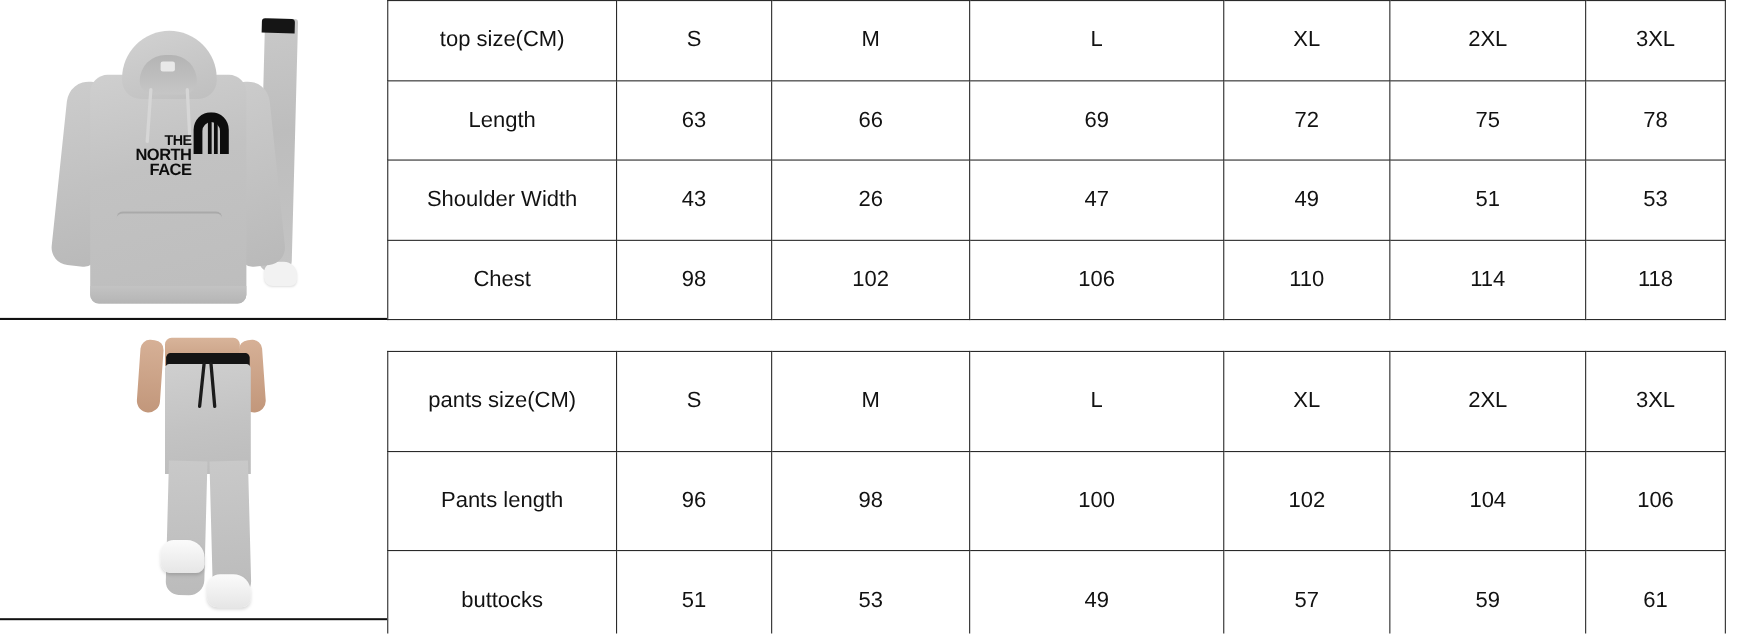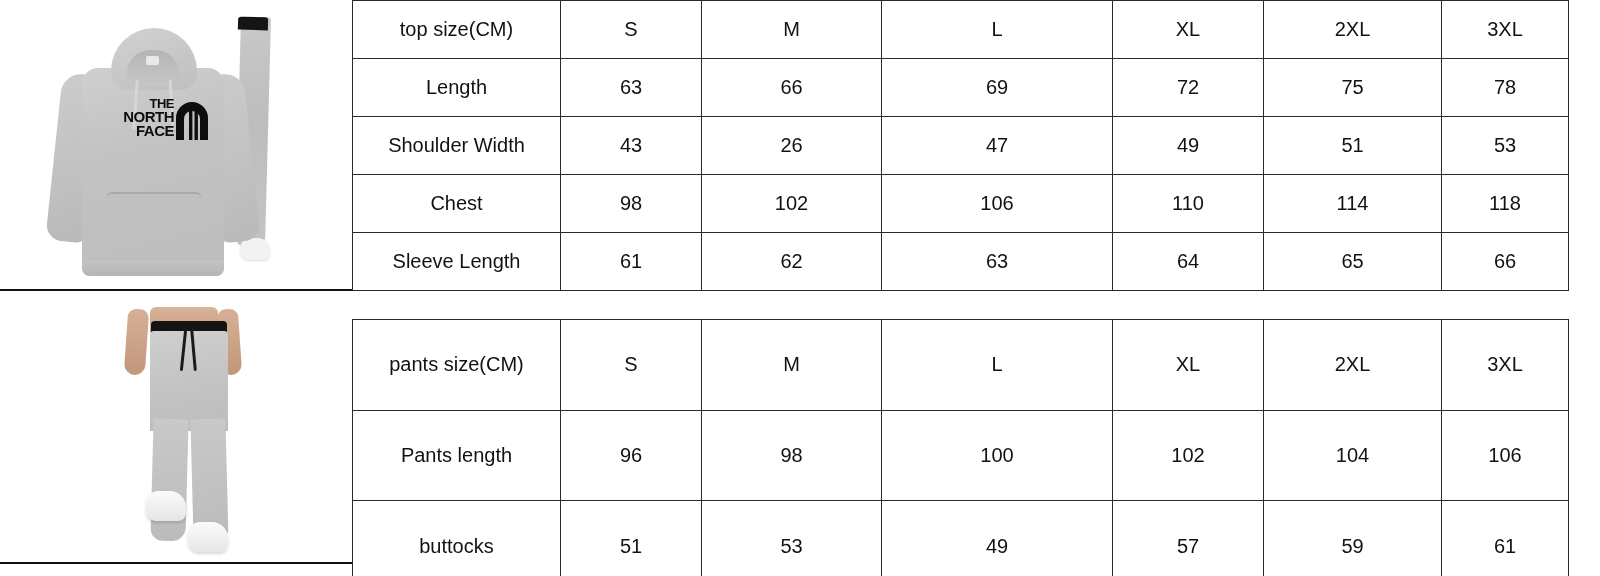--- a/index.html
+++ b/index.html
@@ -216,21 +216,21 @@
     left: 0px;
     top: 0px;
     width: 70px;
     text-align: right;
     font-family: "Liberation Sans", sans-serif;
     font-weight: 700;
     color: #0d0d0d;
     line-height: 0.92;
     letter-spacing: -0.5px;
   }
-  .tnf-words .l1 { font-size: 13px; }
+  .tnf-words .l1 { font-size: 13px; margin-top: 24px; }
   .tnf-words .l2 { font-size: 15px; }
   .tnf-words .l3 { font-size: 15px; }
   .tnf-dome {
     position: absolute;
     left: 68px;
     top: 4px;
     width: 40px;
     height: 38px;
   }
 
@@ -455,29 +455,20 @@
         </tr>
         <tr>
           <td class="label-col">Chest</td>
           <td>98</td>
           <td>102</td>
           <td>106</td>
           <td>110</td>
           <td>114</td>
           <td>118</td>
         </tr>
-        <tr>
-          <td class="label-col">Sleeve Length</td>
-          <td>61</td>
-          <td>62</td>
-          <td>63</td>
-          <td>64</td>
-          <td>65</td>
-          <td>66</td>
-        </tr>
       </tbody>
     </table>
 
     <table class="size-table bottom-table">
       <colgroup>
         <col class="col-label">
           <col class="col-s">
           <col class="col-m">
         <col class="col-l">
           <col class="col-xl">

